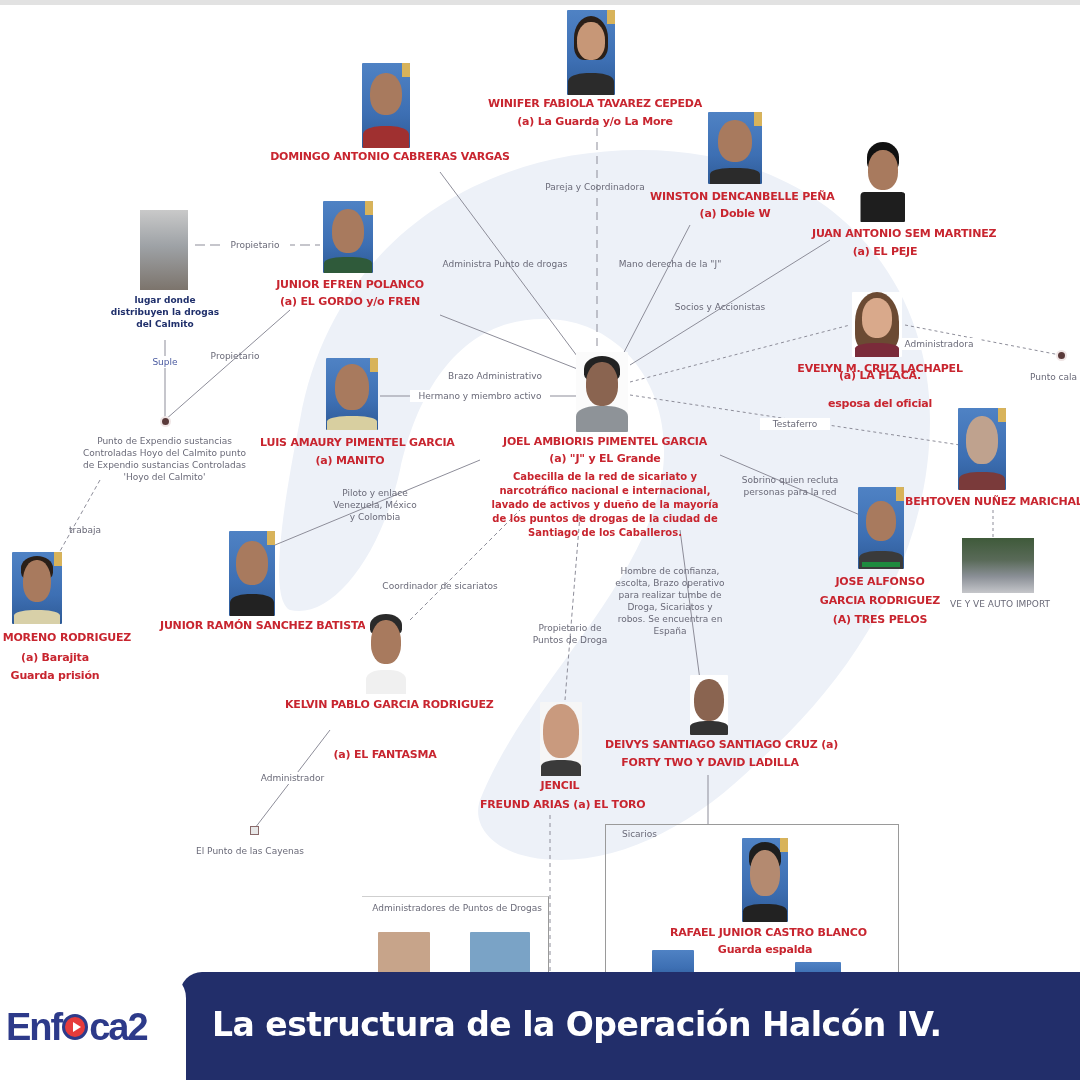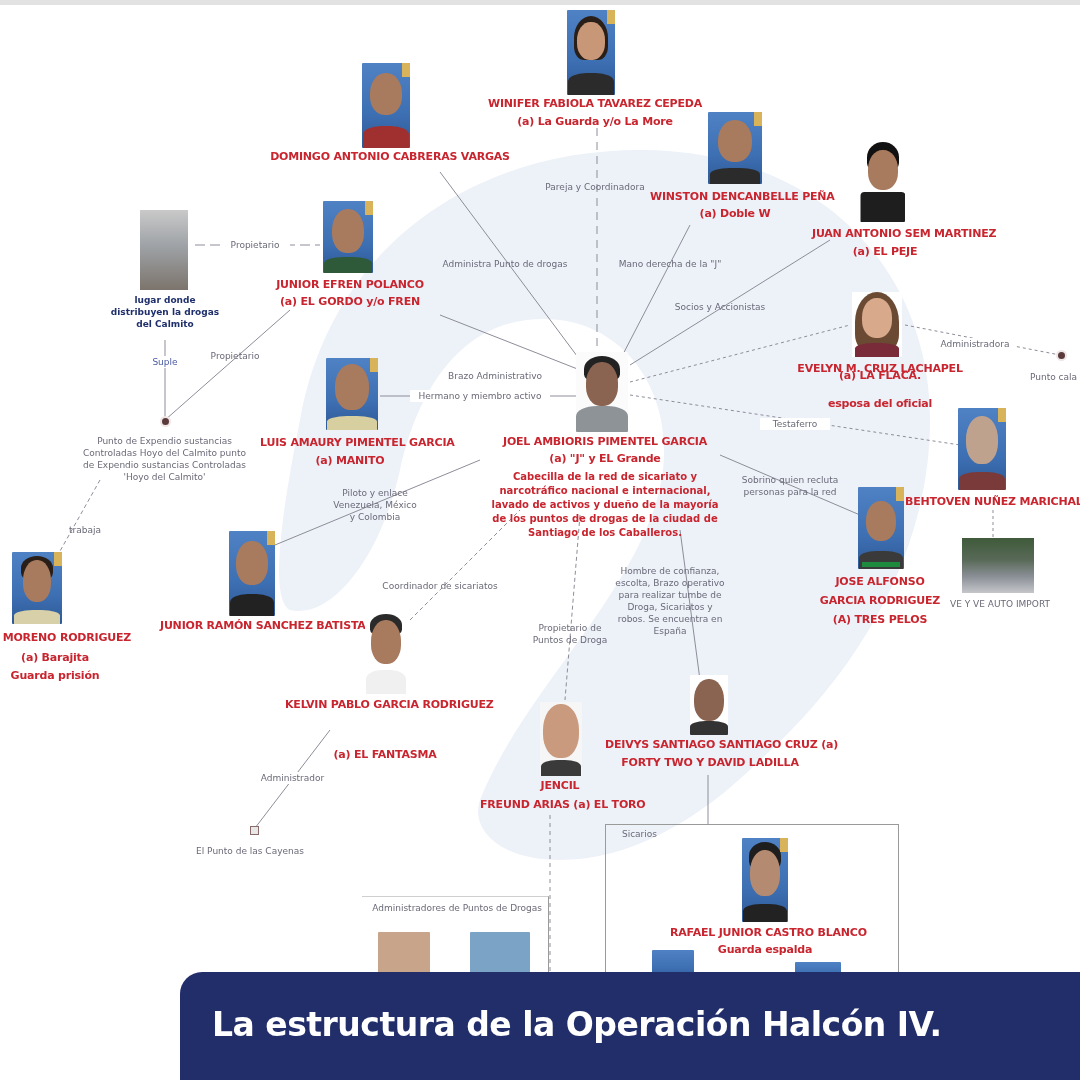--- a/index.html
+++ b/index.html
@@ -123,21 +123,21 @@
 <div class="lbl" style="left:440px;top:322px;width:110px;margin-top:48px;">Brazo Administrativo</div>
 
 <div class="photo plain" style="left:852px;top:292px;width:50px;height:65px;background:#ffffff;">
   <div class="hair" style="top:0;width:44px;height:60px;background:#6b4a33;"></div>
   <div class="head" style="top:6px;width:30px;height:40px;background:#d9a98b;"></div>
   <div class="body" style="width:44px;height:14px;background:#7a2b3a;"></div>
 </div>
 <div class="name" style="left:795px;top:362px;width:170px;">EVELYN M. CRUZ LACHAPEL</div>
 <div class="name" style="left:795px;top:369px;width:170px;">(a) LA FLACA.</div>
 <div class="name" style="left:795px;top:397px;width:170px;">esposa del oficial</div>
-<div class="lbl" style="left:935px;top:338px;width:80px;background:#fff;">Administradora</div>
+<div class="lbl" style="left:899px;top:338px;width:80px;background:#fff;">Administradora</div>
 <div class="pin" style="left:1056px;top:350px;"></div>
 <div class="lbl" style="left:1030px;top:371px;width:60px;text-align:left;">Punto cala</div>
 
 <div class="photo plain" style="left:576px;top:352px;width:52px;height:80px;background:#fbfbfb;">
   <div class="hair" style="top:4px;width:36px;height:26px;background:#222;"></div>
   <div class="head" style="top:10px;width:32px;height:44px;background:#8a6450;"></div>
   <div class="body" style="width:52px;height:26px;background:#8e9398;"></div>
 </div>
 <div class="lbl" style="left:410px;top:390px;width:140px;background:#fff;">Hermano y miembro activo</div>
 <div class="lbl" style="left:760px;top:418px;width:70px;background:#fff;">Testaferro</div>
@@ -238,14 +238,17 @@
   <div class="body" style="width:44px;height:18px;background:#222;"></div>
   <div class="badge"></div>
 </div>
 <div class="name" style="left:670px;top:926px;width:190px;">RAFAEL JUNIOR CASTRO BLANCO</div>
 <div class="name" style="left:670px;top:943px;width:190px;">Guarda espalda</div>
 <div class="photo blue" style="left:652px;top:950px;width:42px;height:30px;"></div>
 <div class="photo blue" style="left:795px;top:962px;width:46px;height:20px;"></div>
 
 <div class="footer">
   <div class="band"></div>
+  <div class="logo-wrap">
+    <div class="logo"><span>Enf</span><span class="o"></span><span>ca2</span></div>
+  </div>
   <div class="title" style="top:30px;left:212px;">La estructura de la Operación Halcón IV.</div>
 </div>
 
 </body></html>

